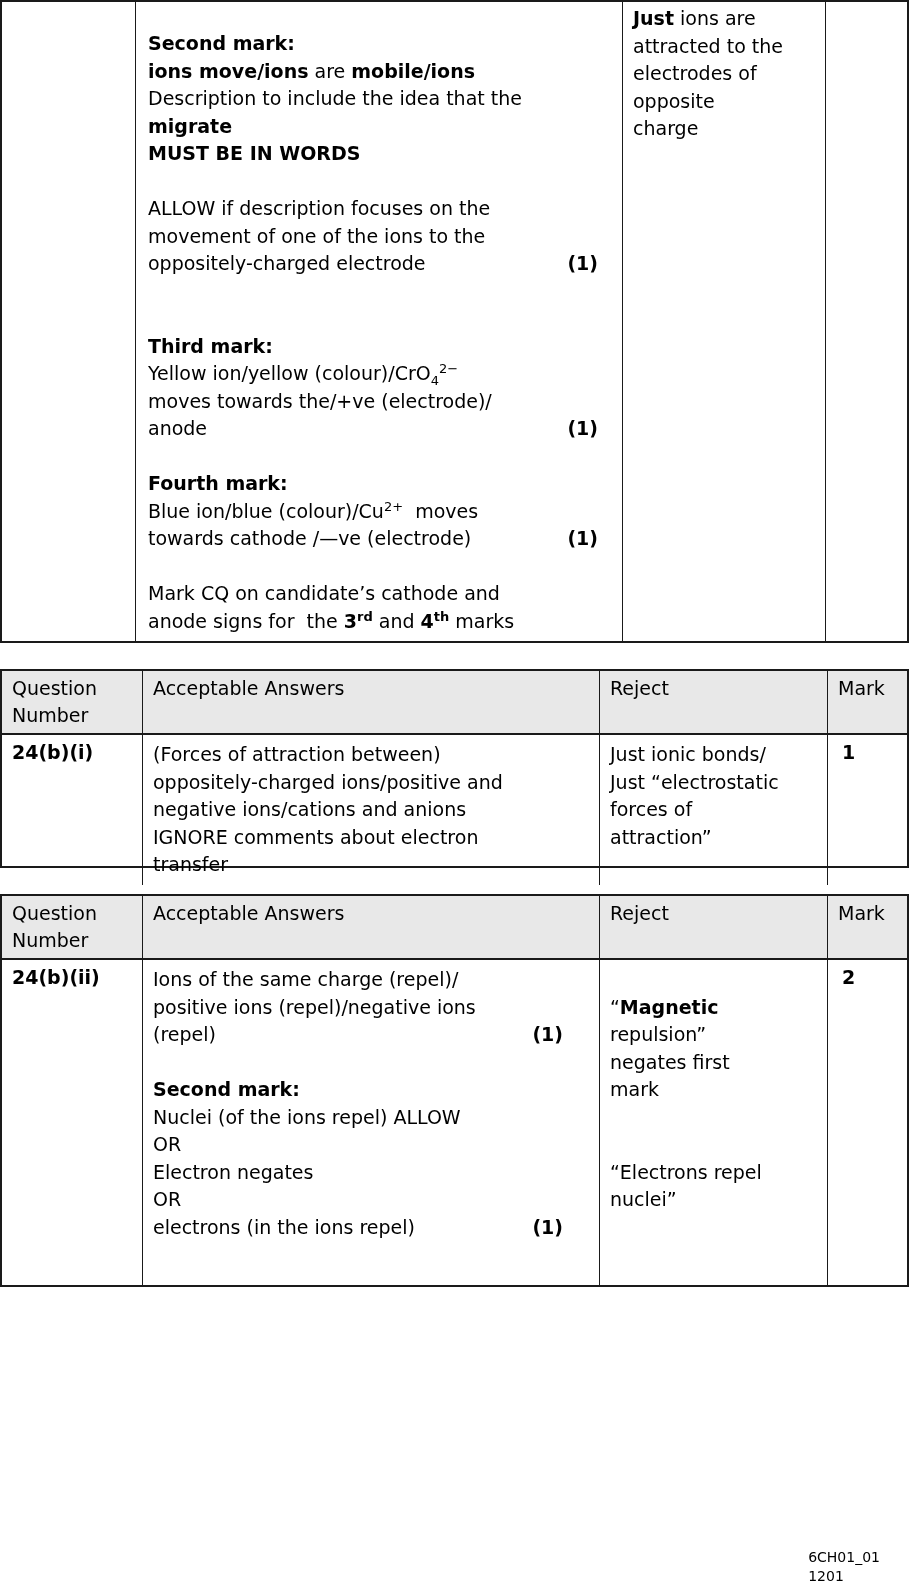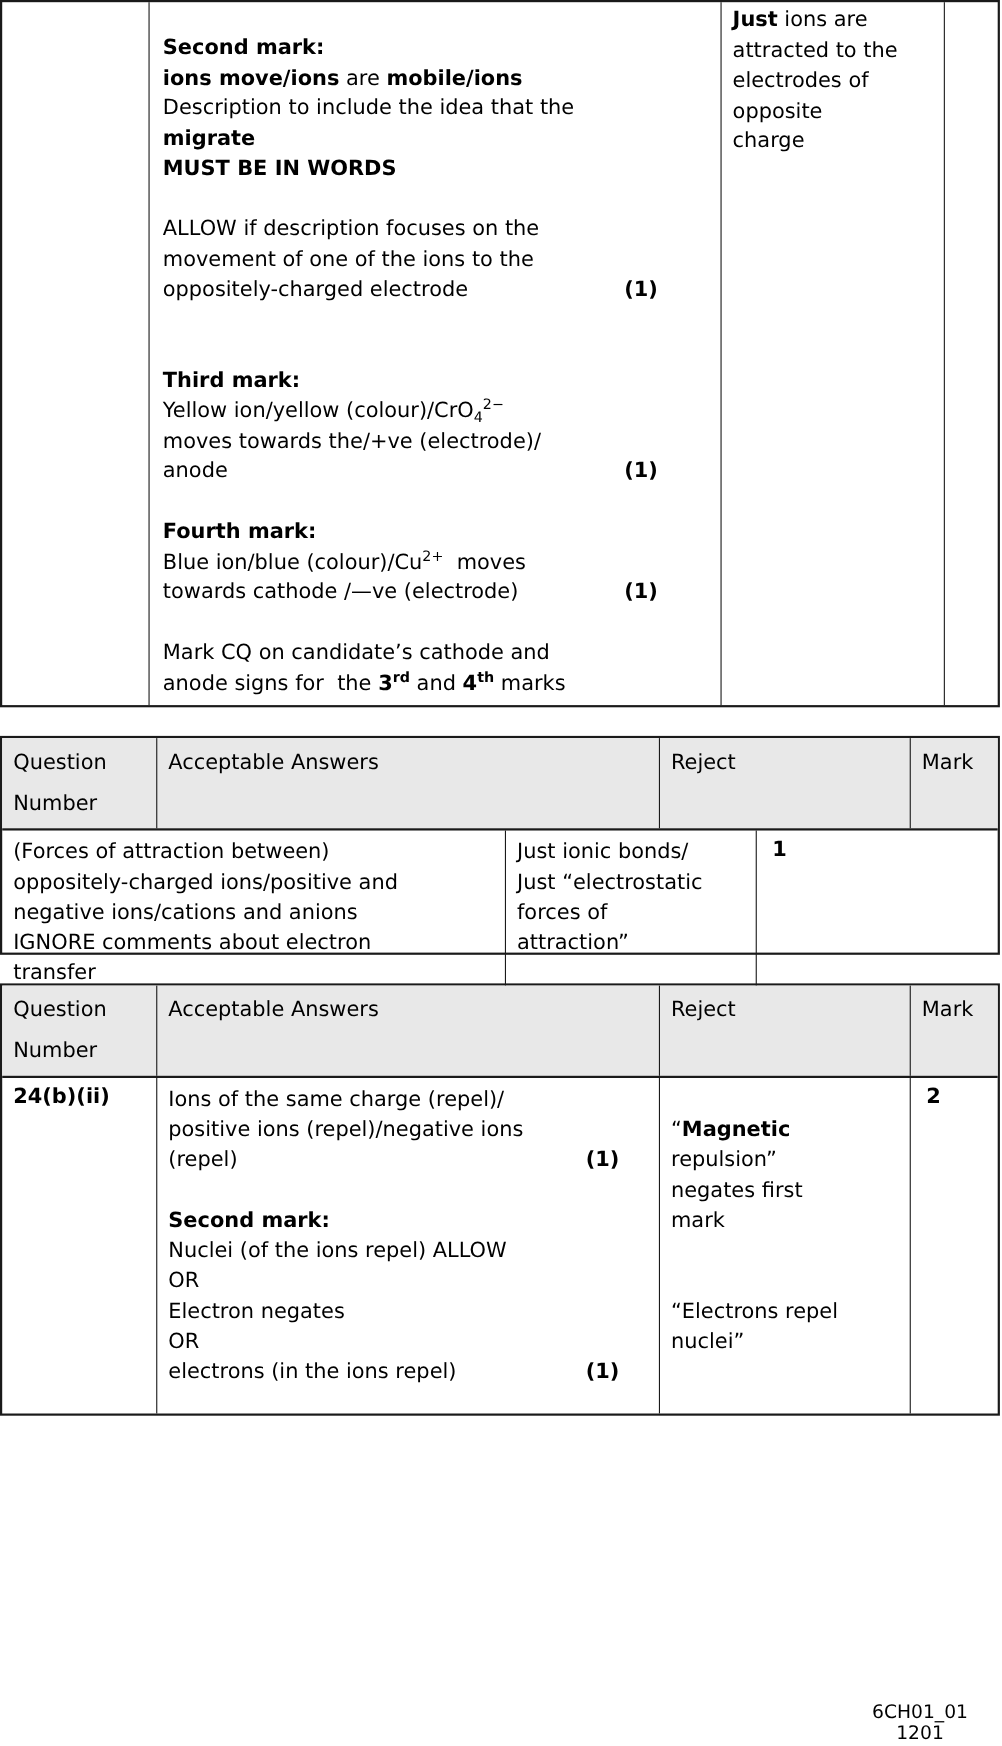--- a/index.html
+++ b/index.html
@@ -20,25 +20,25 @@
     display:flex;flex-direction:column;
   }
   .trow{display:flex;flex-direction:row;width:100%;}
   .trow.grow{flex:1;}
   .thead{background:var(--header-bg);border-bottom:2px solid var(--border-color);}
   .cell{
     border-left:1.5px solid var(--border-color);
     overflow:hidden;padding:6px 10px;
   }
   .cell:first-child{border-left:none;}
-  .hcell{padding:4px 10px;line-height:37px;}
+  .hcell{padding:4px 10px;line-height:27px;}
   
   .t1 .c1{width:133px;}
   .t1 .c2{width:487px;}
-  .t1 .c3{width:203px;margin-left:33px;}
+  .t1 .c3{width:203px;}
   .t1 .c4{flex:1;}
   
   .t23 .c1{width:140px;}
   .t23 .c2{width:457px;}
   .t23 .c3{width:228px;}
   .t23 .c4{flex:1;}
 
   .t1{top:0;height:643px;}
   .t2{top:669px;height:199px;}
   .t3{top:894px;height:393px;}
@@ -56,21 +56,21 @@
   .line .b{font-weight:bold;}
   .line sup,.line sub{font-size:13px;line-height:0;}
   .right-mark{
     position:absolute;font-weight:bold;top:0;
   }
   .t1 .right-mark{right:14px;}
   .t23 .right-mark{right:26px;}
 
   .page-footer{
     position:absolute;right:31px;bottom:1px;
-    text-align:center;font-size:17px;line-height:19px;
+    text-align:left;font-size:14px;line-height:19px;
   }
 </style>
 </head>
 <body>
 
 <div>
 
   <div class="mtable t1">
     <div class="trow grow">
       <div class="cell c1"></div>
@@ -110,20 +110,21 @@
   </div>
 
   <div class="mtable t2 t23">
     <div class="trow thead">
       <div class="cell c1 hcell">Question Number</div>
       <div class="cell c2 hcell">Acceptable Answers</div>
       <div class="cell c3 hcell">Reject</div>
       <div class="cell c4 hcell">Mark</div>
     </div>
     <div class="trow grow">
+      <div class="cell c1 qnum">24(b)(i)</div>
       <div class="cell c2">
           <div class="line"><span>(Forces of attraction between)</span></div>
           <div class="line"><span>oppositely-charged ions/positive and</span></div>
           <div class="line"><span>negative ions/cations and anions</span></div>
           <div class="line"><span>IGNORE comments about electron</span></div>
           <div class="line"><span>transfer</span></div>
         </div>
       <div class="cell c3">
           <div class="line"><span>Just ionic bonds/</span></div>
           <div class="line"><span>Just “electrostatic</span></div>

